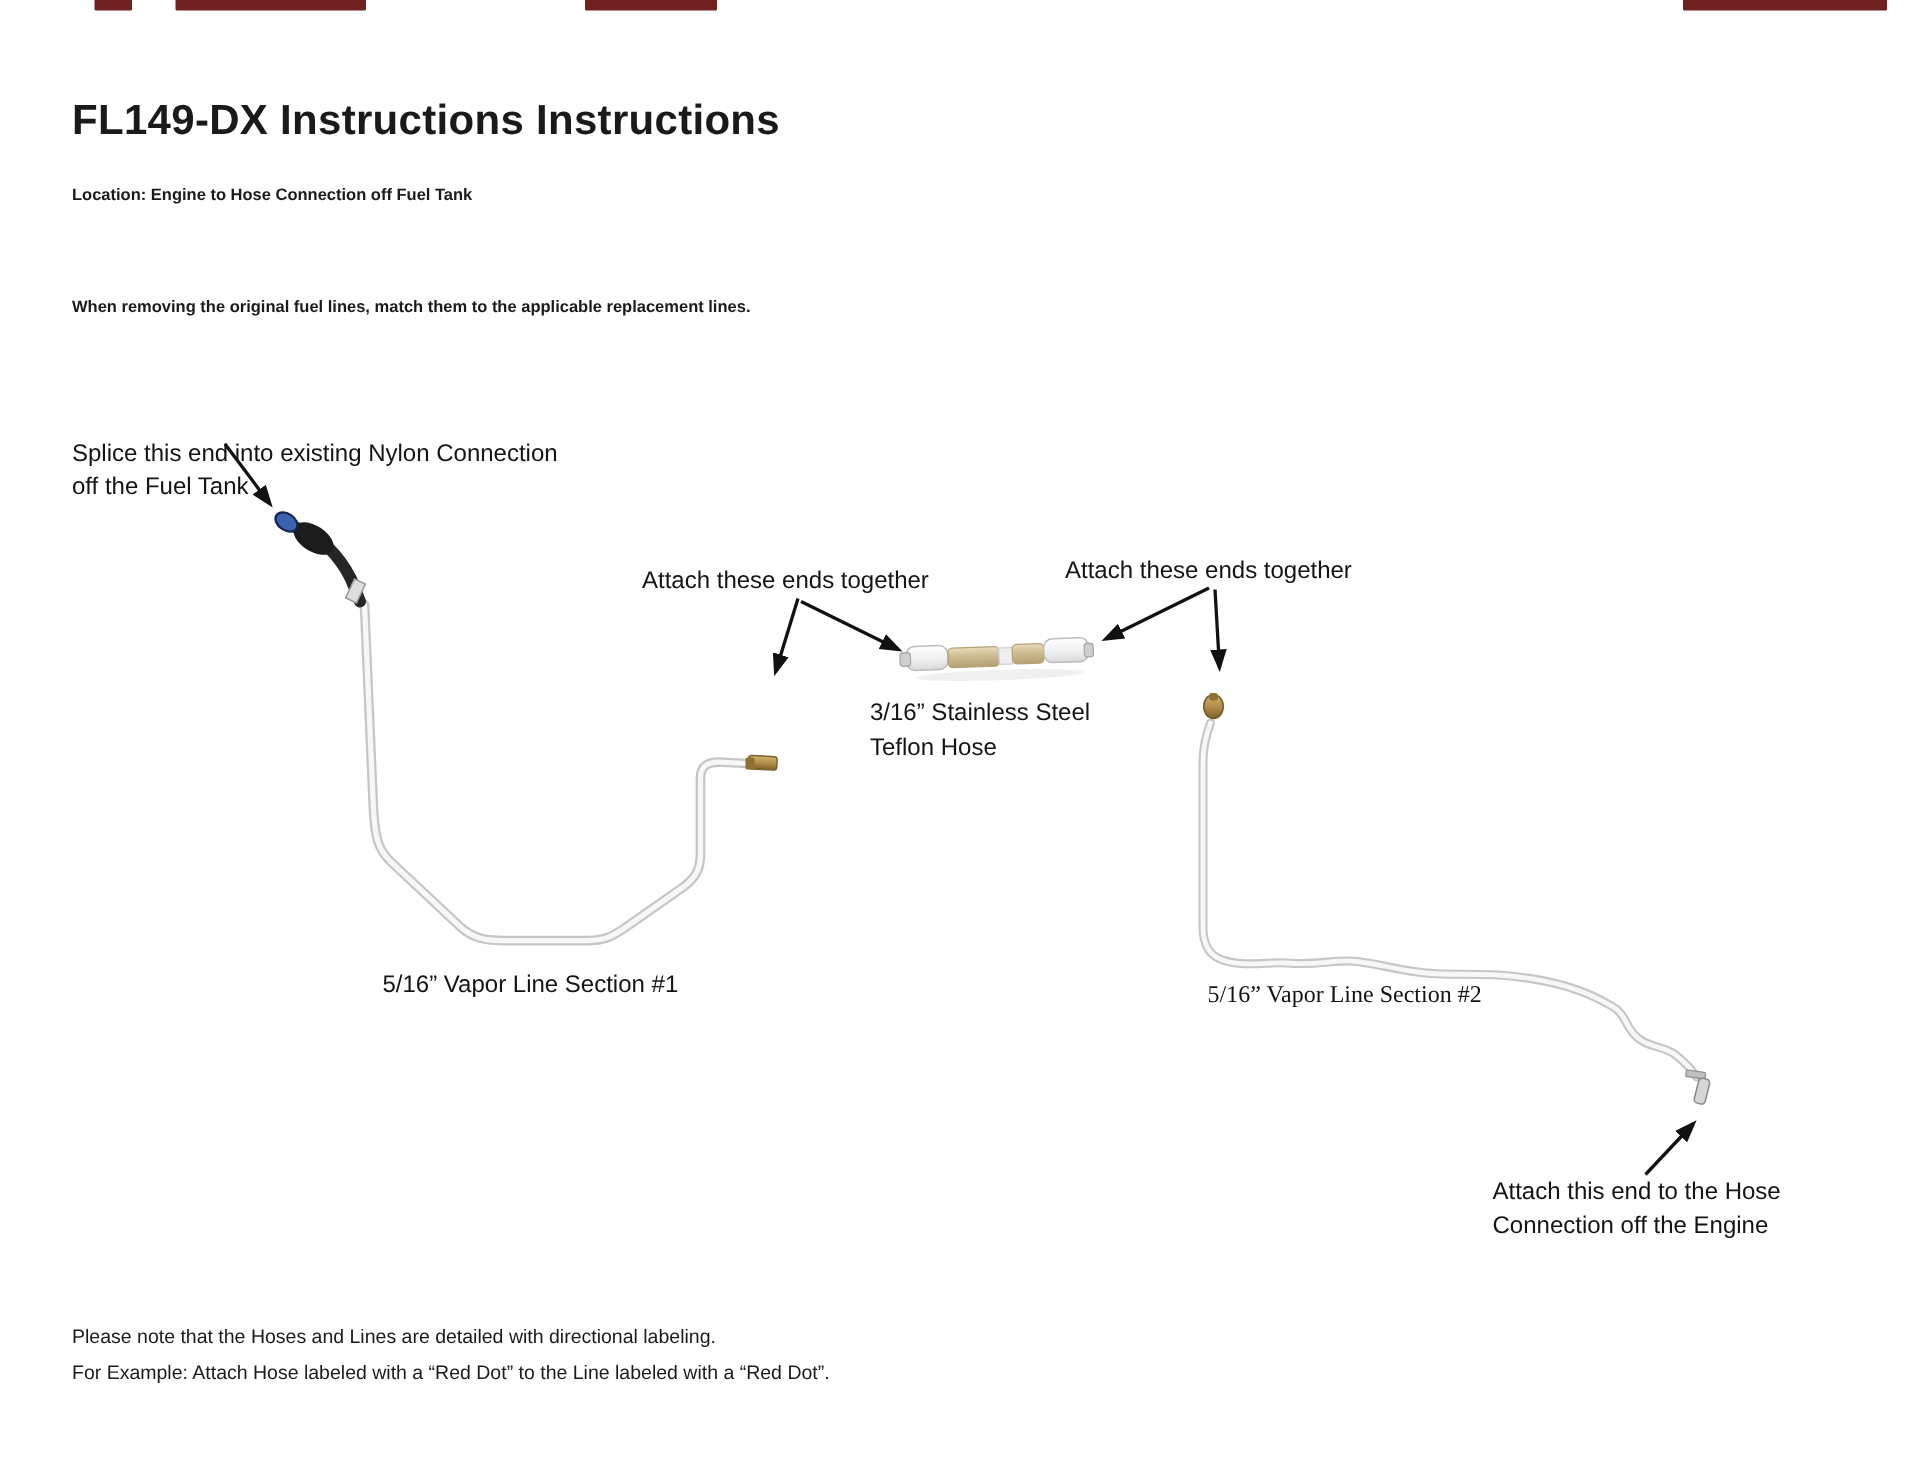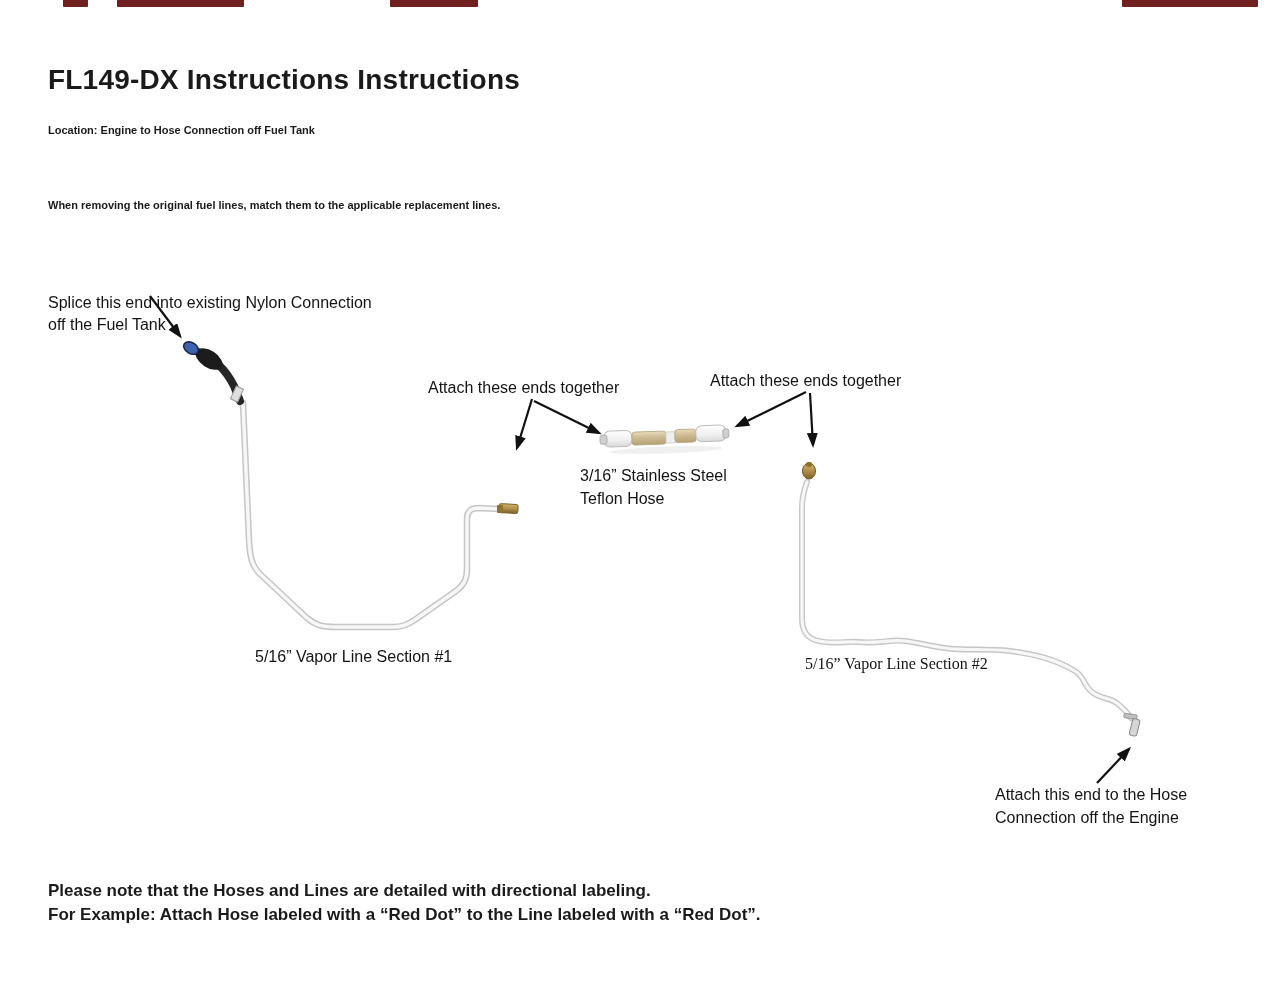--- a/index.html
+++ b/index.html
@@ -20,21 +20,21 @@
   .intro{left:48px;top:179px;margin-top:20px;}
   .ann{font-size:16px;line-height:22px;white-space:pre-line;color:#141414;}
   .ann-splice{left:48px;top:256px;width:360px;margin-top:36px;}
   .ann-attach-left{left:428px;top:377px;white-space:nowrap;}
   .ann-attach-right{left:710px;top:370px;white-space:nowrap;}
   .ann-hose{left:580px;top:464px;line-height:23px;}
   .ann-vapor1{left:215px;top:646px;white-space:nowrap;margin-left:40px;}
   .ann-vapor2{left:805px;top:653px;white-space:nowrap;font-family:Liberation Serif, serif;}
   .ann-engine{left:995px;top:783px;line-height:23px;}
   .note{
-    left:48px;top:879px;font-size:17px;font-weight:bold;line-height:23.5px;
+    left:48px;top:879px;font-size:13px;font-weight:normal;line-height:23.5px;
     white-space:pre-line;
   }
   svg{position:absolute;left:0;top:0;}
 </style>
 </head>
 <body>
 
 <div class="topbar" style="left:63px;width:25px;"></div>
 <div class="topbar" style="left:117px;width:127px;"></div>
 <div class="topbar" style="left:390px;width:88px;"></div>

